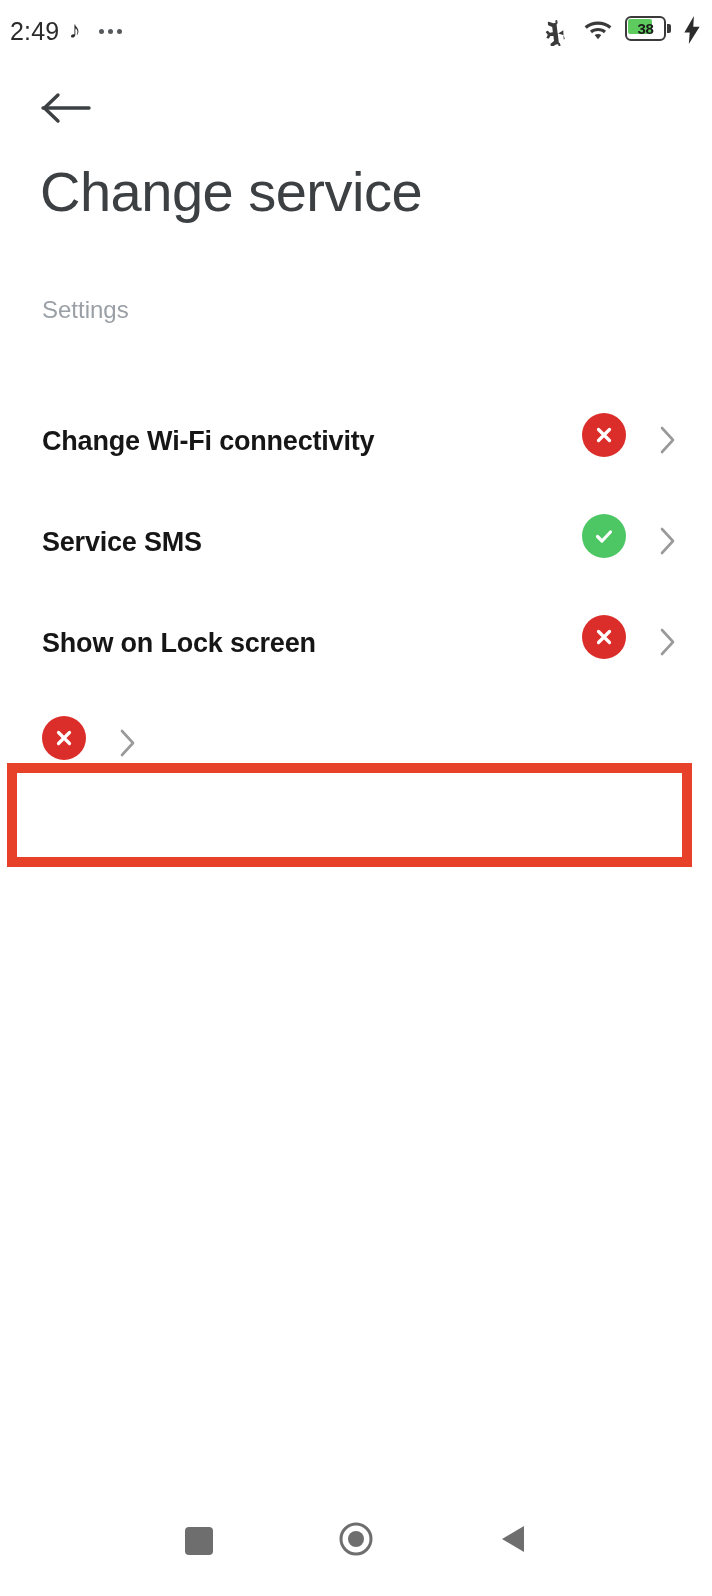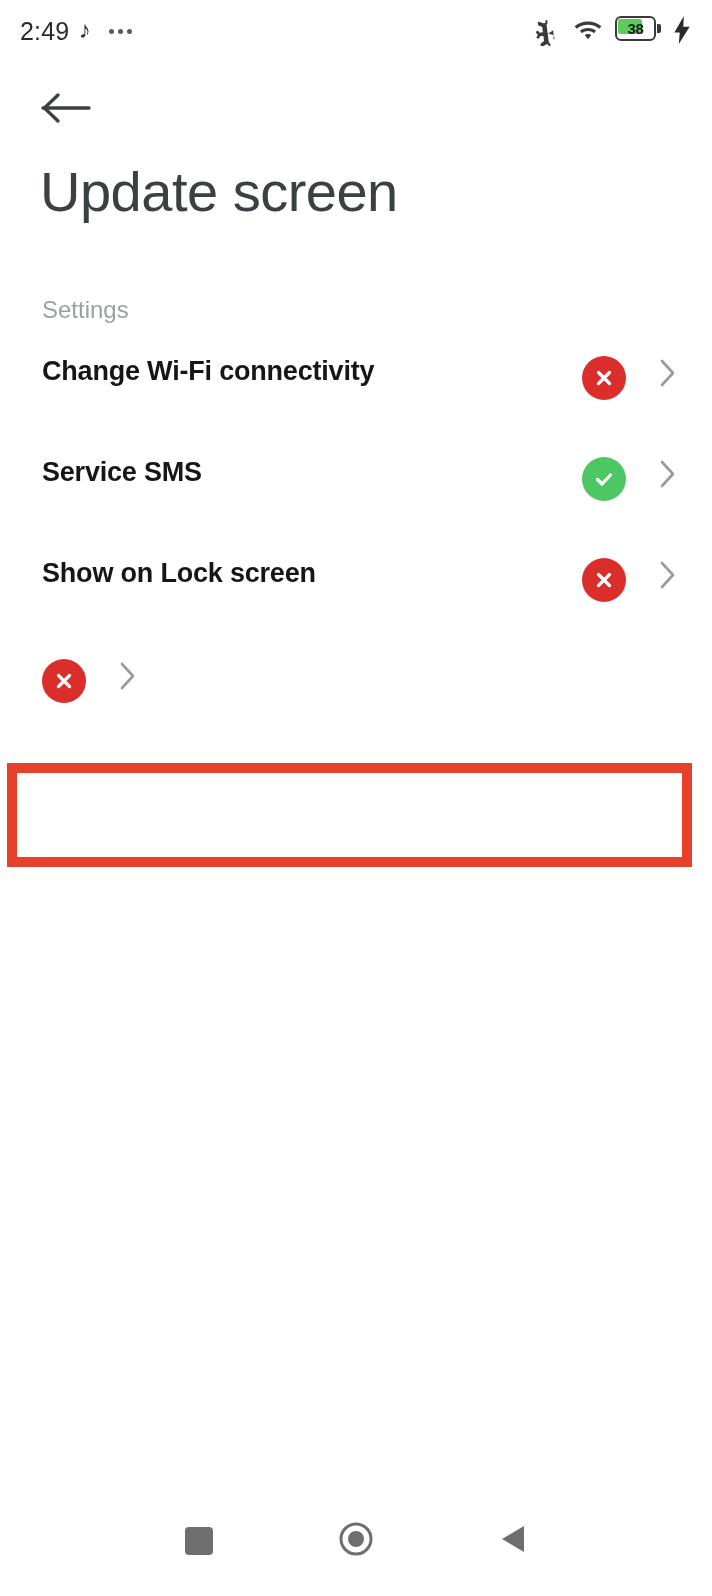--- a/index.html
+++ b/index.html
@@ -18,21 +18,21 @@
 
   
   #status-bar {
     position: absolute;
     top: 0; left: 0;
     width: 712px;
     height: 62px;
     display: flex;
     align-items: center;
     justify-content: space-between;
-    padding: 0 20px;
+    padding: 0 10px;
     box-sizing: border-box;
   }
   .sb-left {
     display: flex;
     align-items: center;
     gap: 9px;
   }
   #status-clock {
     font-size: 25px;
     color: #2b2b2b;
@@ -146,21 +146,21 @@
   #settings-list {
     position: absolute;
     left: 0;
     top: 356px;
     width: 712px;
   }
   .list-row {
     position: relative;
     height: 101px;
     display: flex;
-    align-items: flex-start;
+    align-items: flex-end;
     padding: 0 32px 0 42px;
     box-sizing: border-box;
   }
   .row-label {
     flex: 1;
     font-size: 27px;
     font-weight: 700;
     color: #161616;
     letter-spacing: -0.2px;
     white-space: nowrap;
@@ -268,21 +268,21 @@
 
 <div id="back-button">
   <span>
     <svg width="52" height="34" viewBox="0 0 52 34">
       <path d="M2 17h46" stroke="#3c4043" stroke-width="3.4" stroke-linecap="round" fill="none"></path>
       <path d="M17 4 3.4 17 17 30" stroke="#3c4043" stroke-width="3.4" stroke-linecap="round" stroke-linejoin="round" fill="none"></path>
     </svg>
   </span>
 </div>
 
-<div id="page-title">Update screen</div>
+<div id="page-title">Change service</div>
 
 <div id="section-label">Settings</div>
 
 <div id="settings-list">
 
   <div class="list-row">
     <span class="row-label">Change Wi-Fi connectivity</span>
     <span class="status-badge badge-off">
       <svg width="22" height="22" viewBox="0 0 22 22">
           <path d="M5.5 5.5 16.5 16.5M16.5 5.5 5.5 16.5" stroke="#ffffff" stroke-width="3.2" stroke-linecap="round"></path>

